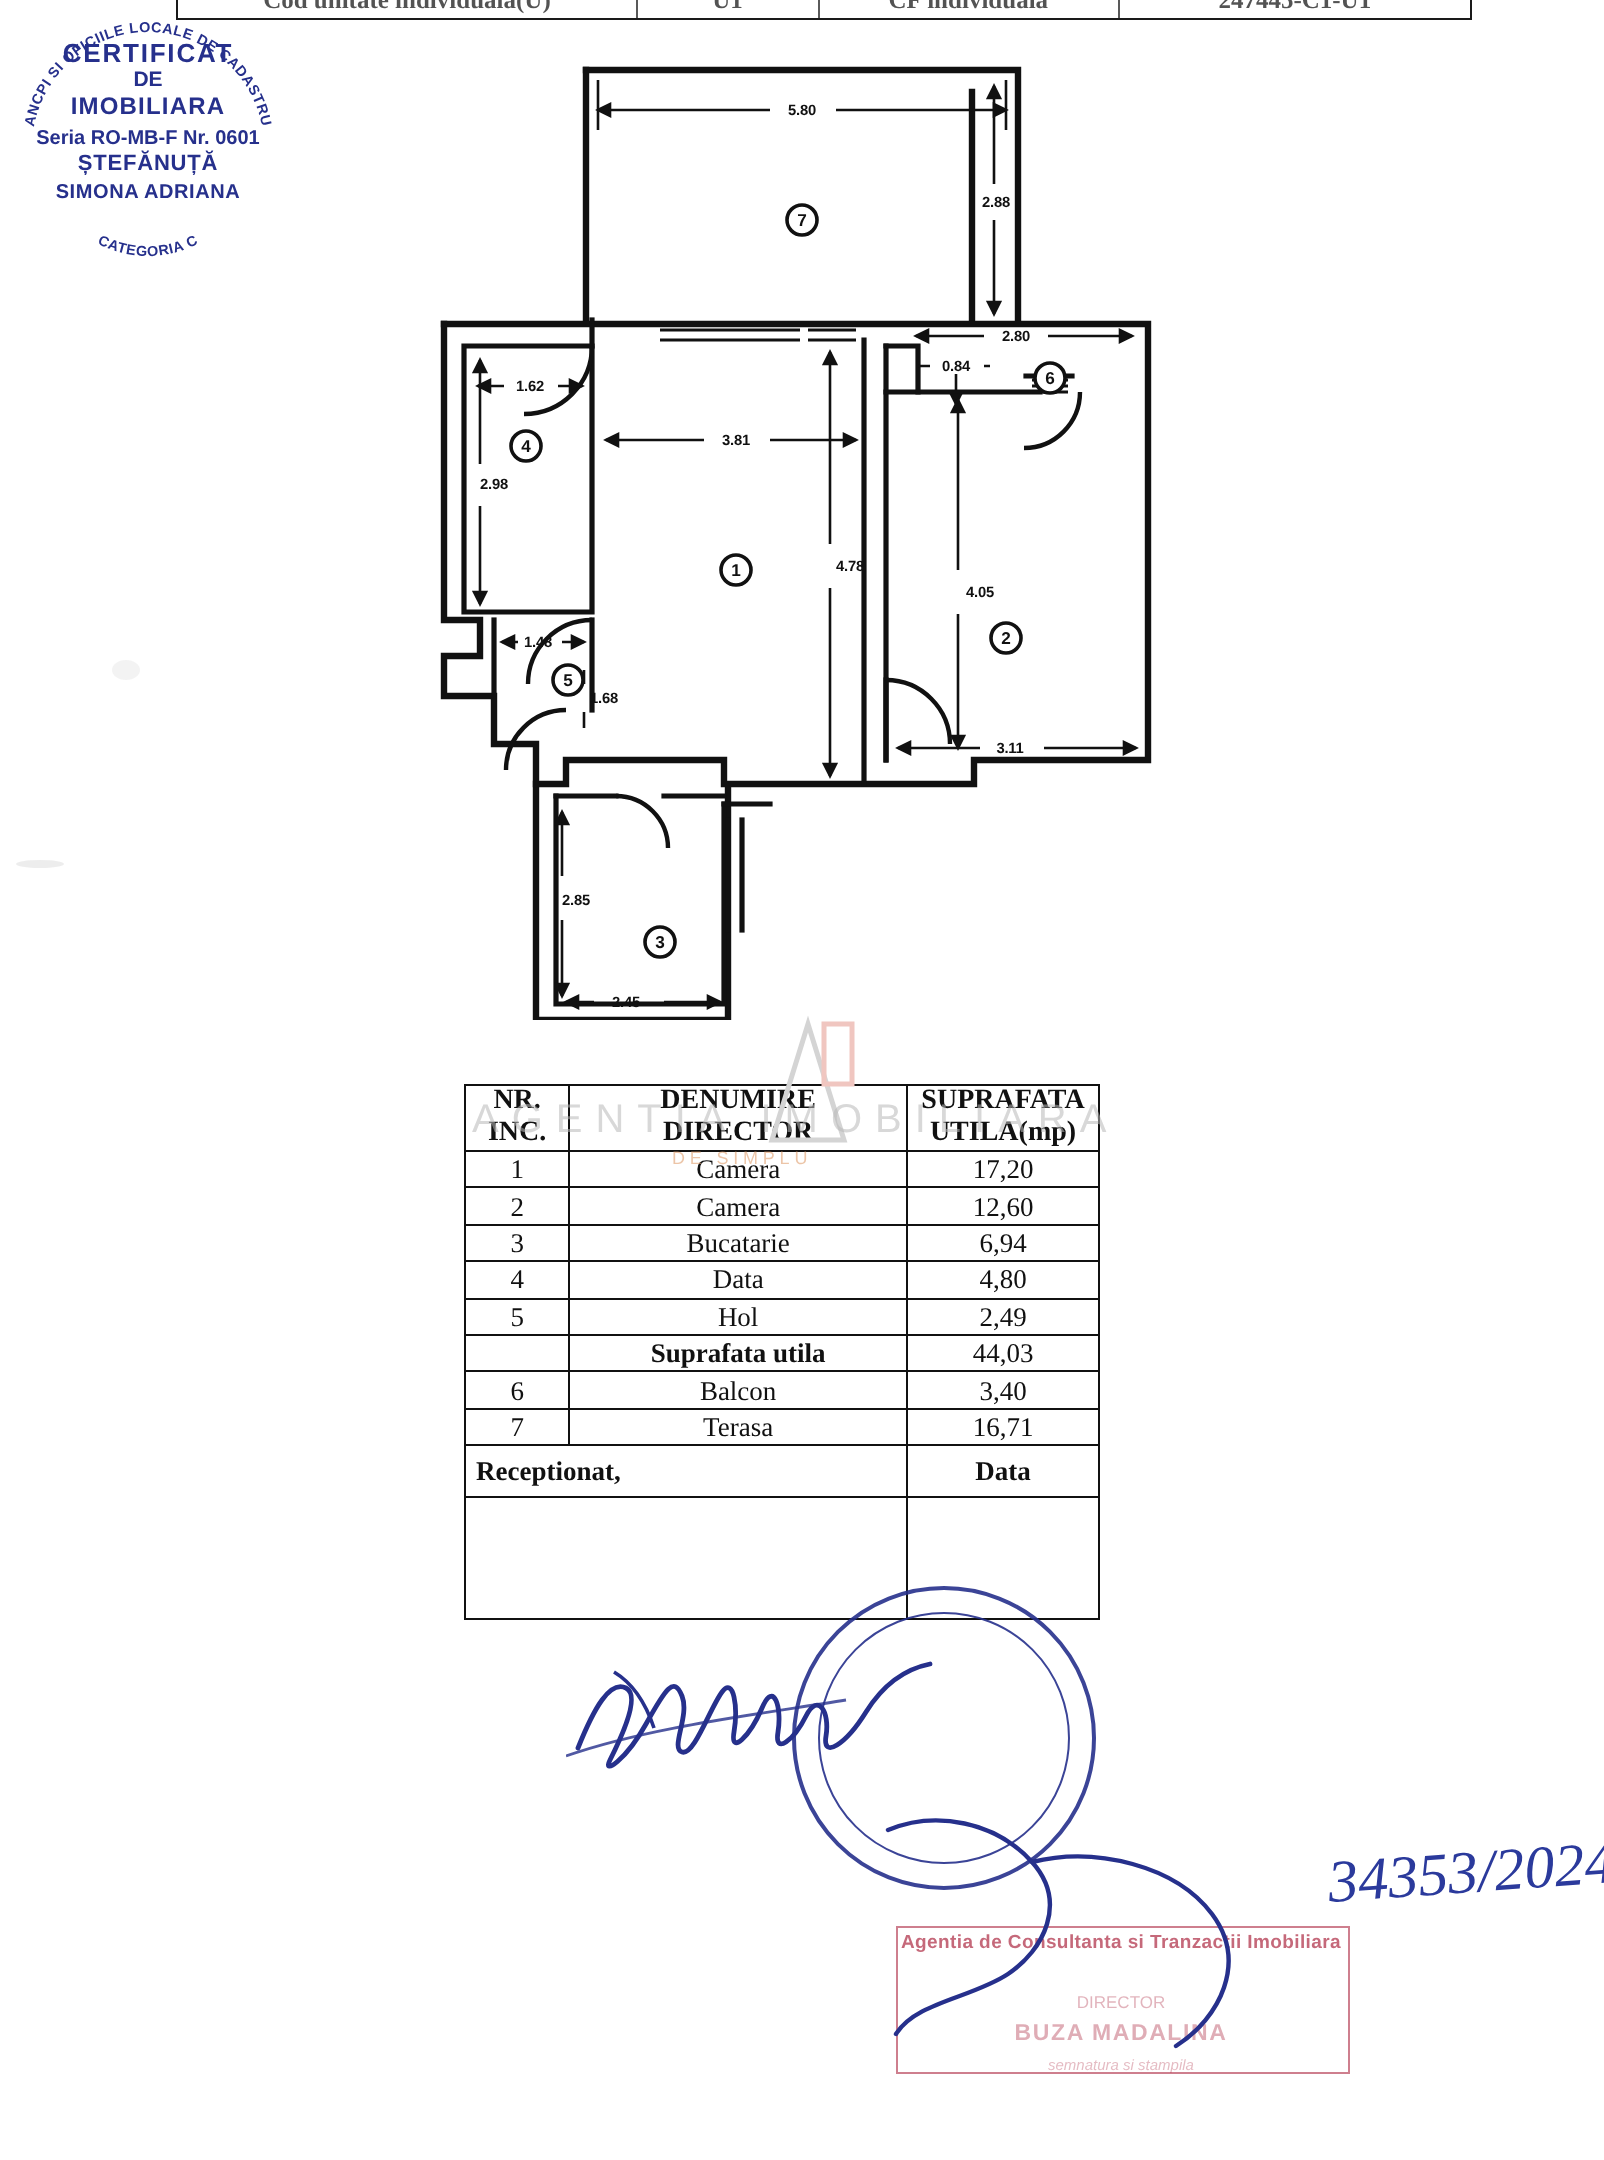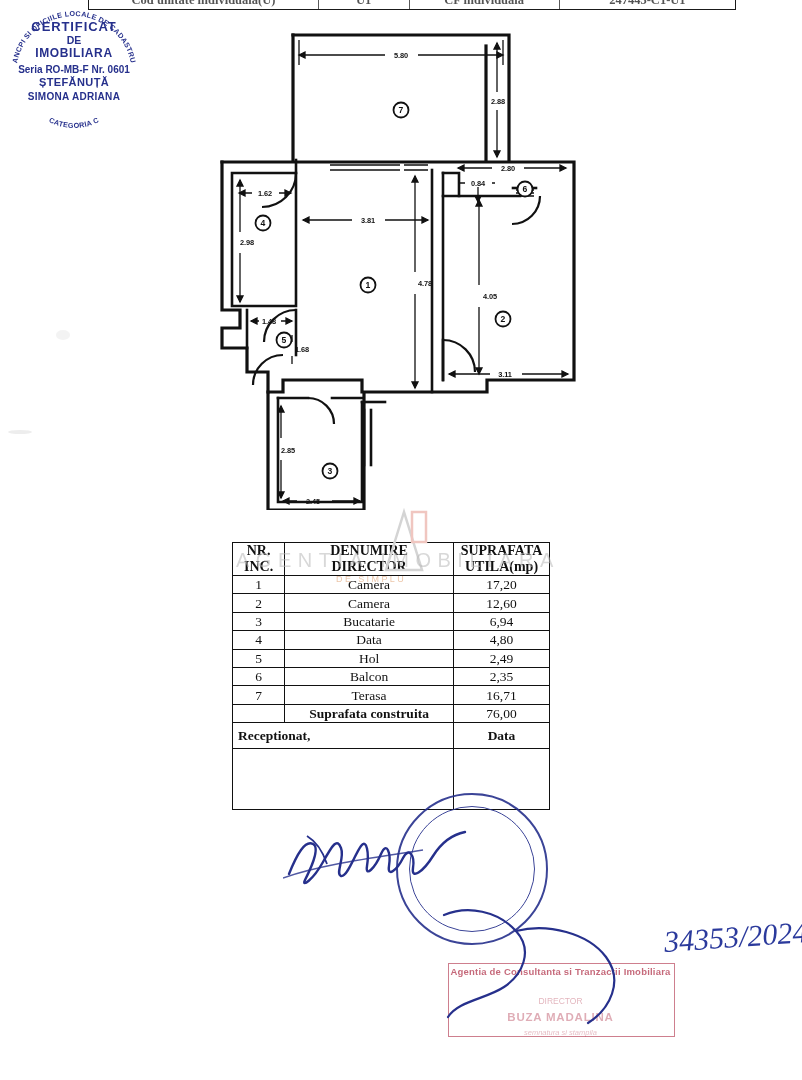--- a/index.html
+++ b/index.html
@@ -285,33 +285,33 @@
         <td class="cnum">4</td>
         <td class="cname">Data</td>
         <td class="carea">4,80</td>
       </tr>
       <tr>
         <td class="cnum">5</td>
         <td class="cname">Hol</td>
         <td class="carea">2,49</td>
       </tr>
       <tr>
+        <td class="cnum"></td>
+        <td class="cname bold">Suprafata utila</td>
+        <td class="carea">44,03</td>
+      </tr>
+      <tr>
         <td class="cnum">6</td>
         <td class="cname">Balcon</td>
-        <td class="carea">2,35</td>
+        <td class="carea">3,40</td>
       </tr>
       <tr>
         <td class="cnum">7</td>
         <td class="cname">Terasa</td>
         <td class="carea">16,71</td>
-      </tr>
-      <tr>
-        <td class="cnum"></td>
-        <td class="cname bold">Suprafata construita</td>
-        <td class="carea">76,00</td>
       </tr>
     </tbody>
   <tfoot>
     <tr class="tallrow">
       <td class="lft" colspan="2">Receptionat,</td>
       <td class="bold">Data</td>
     </tr>
     <tr class="lastrow">
       <td colspan="2"></td>
       <td></td>

